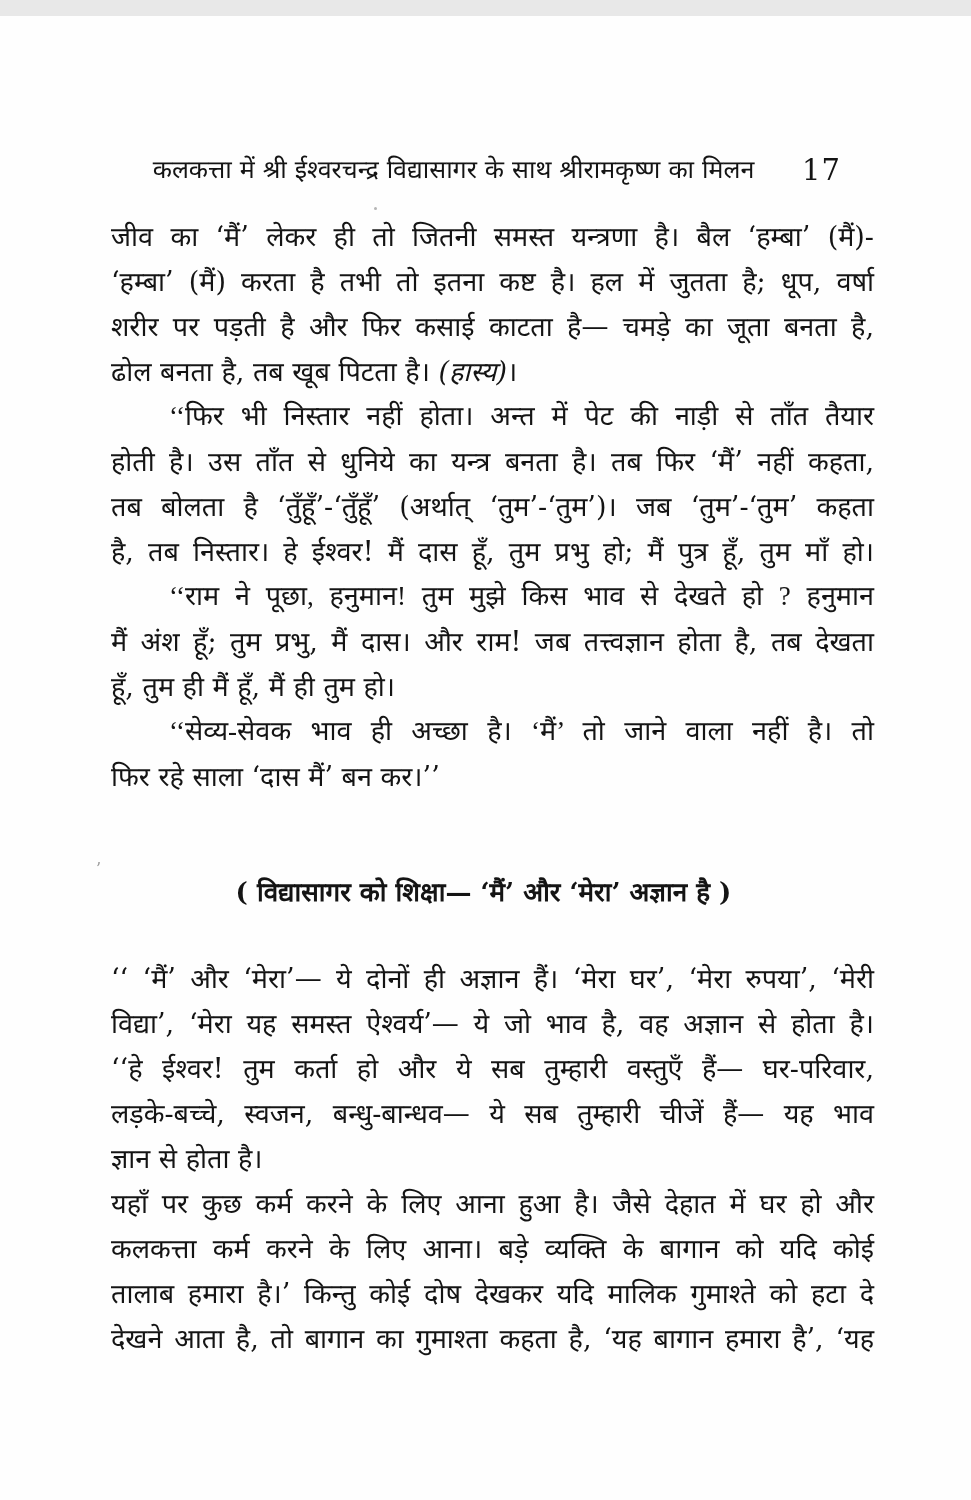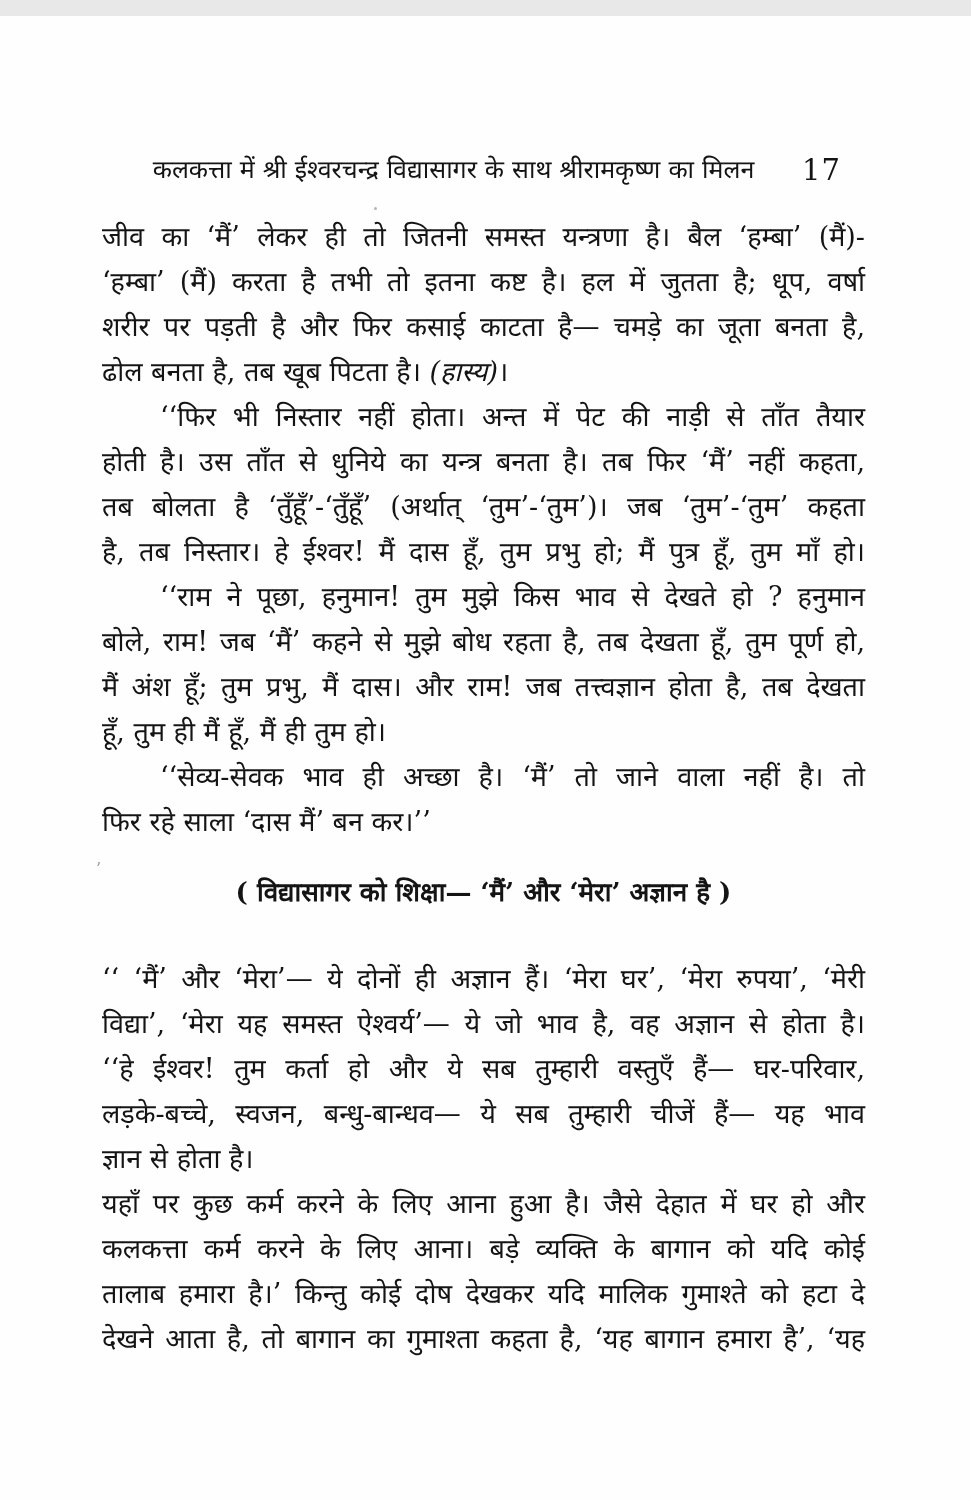--- a/index.html
+++ b/index.html
@@ -29,37 +29,37 @@
   }
   .running-header .pagenum {
     position: absolute;
     top: 0;
     left: 700px;
     font-size: 29px;
     letter-spacing: 1px;
   }
   .textblock {
     position: absolute;
-    left: 102px;
+    left: 111px;
     width: 763px;
   }
   #block-1 { top: 198px; }
   #block-2 { top: 940px; }
   .line {
     font-size: 27px;
     line-height: 45px;
     height: 45px;
     white-space: normal;
     text-align: left;
   }
   .line.fill {
     text-align: justify;
     text-align-last: justify;
   }
-  .line.indent { text-indent: 58px; }
+  .line.indent { text-indent: 58px; font-family: Liberation Serif, serif; }
   .italic { font-style: italic; text-align: right; }
   .section-heading {
     position: absolute;
     top: 854px;
     left: 102px;
     width: 763px;
     text-align: center;
     font-size: 26px;
     line-height: 45px;
     font-weight: bold;
@@ -94,21 +94,20 @@
   <div class="textblock" id="block-1">
       <div class="line fill"><span>जीव का ‘मैं’ लेकर ही तो जितनी समस्त यन्त्रणा है। बैल ‘हम्बा’ (मैं)-</span></div>
       <div class="line fill"><span>‘हम्बा’ (मैं) करता है तभी तो इतना कष्ट है। हल में जुतता है; धूप, वर्षा</span></div>
       <div class="line fill"><span>शरीर पर पड़ती है और फिर कसाई काटता है— चमड़े का जूता बनता है,</span></div>
       <div class="line"><span>ढोल बनता है, तब खूब पिटता है। </span><span class="italic">(हास्य)</span><span>।</span></div>
       <div class="line fill indent"><span>‘‘फिर भी निस्तार नहीं होता। अन्त में पेट की नाड़ी से ताँत तैयार</span></div>
       <div class="line fill"><span>होती है। उस ताँत से धुनिये का यन्त्र बनता है। तब फिर ‘मैं’ नहीं कहता,</span></div>
       <div class="line fill"><span>तब बोलता है ‘तुँहूँ’-‘तुँहूँ’ (अर्थात् ‘तुम’-‘तुम’)। जब ‘तुम’-‘तुम’ कहता</span></div>
       <div class="line fill"><span>है, तब निस्तार। हे ईश्वर! मैं दास हूँ, तुम प्रभु हो; मैं पुत्र हूँ, तुम माँ हो।</span></div>
       <div class="line fill indent"><span>‘‘राम ने पूछा, हनुमान! तुम मुझे किस भाव से देखते हो ?  हनुमान</span></div>
-      <div class="line fill"><span>बोले, राम! जब ‘मैं’ कहने से मुझे बोध रहता है, तब देखता हूँ, तुम पूर्ण हो,</span></div>
       <div class="line fill"><span>मैं अंश हूँ; तुम प्रभु, मैं दास। और राम! जब तत्त्वज्ञान होता है, तब देखता</span></div>
       <div class="line"><span>हूँ, तुम ही मैं हूँ, मैं ही तुम हो।</span></div>
       <div class="line fill indent"><span>‘‘सेव्य-सेवक भाव ही अच्छा है। ‘मैं’ तो जाने वाला नहीं है। तो</span></div>
       <div class="line"><span>फिर रहे साला ‘दास मैं’ बन कर।’’</span></div>
     </div>
 
   <div class="section-heading">( विद्यासागर को शिक्षा— ‘मैं’ और ‘मेरा’ अज्ञान है )</div>
 
   <div class="textblock" id="block-2">
       <div class="line fill"><span>‘‘ ‘मैं’ और ‘मेरा’— ये दोनों ही अज्ञान हैं। ‘मेरा घर’, ‘मेरा रुपया’, ‘मेरी</span></div>

